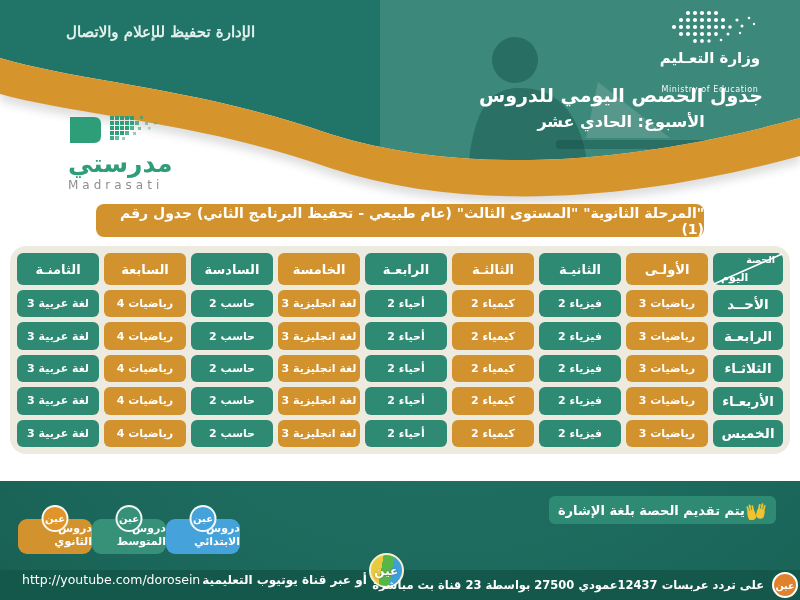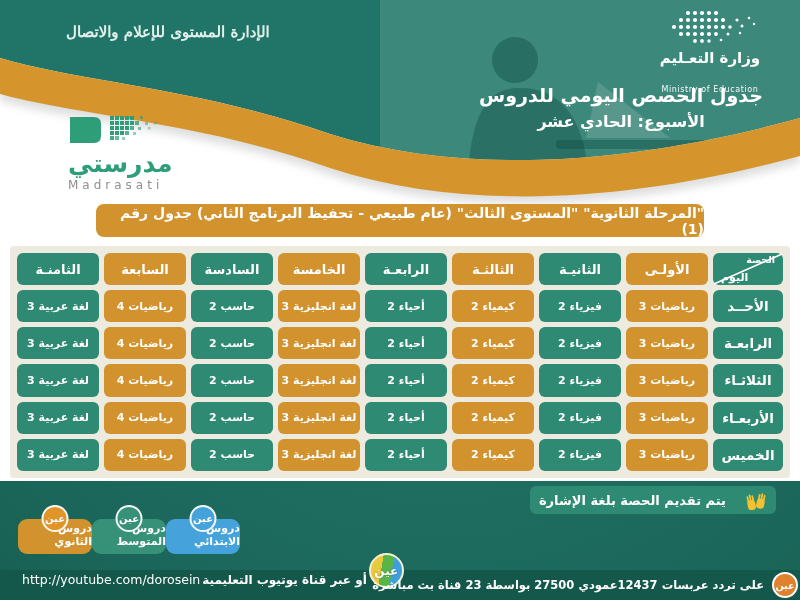--- a/index.html
+++ b/index.html
@@ -33,38 +33,38 @@
   .brand { position:absolute; top:114px; left:68px; width:160px; }
   .brand .ar { color:#2e9e78; font-size:25px; font-weight:bold; direction:rtl; text-align:left; margin-top:1px; }
   .brand .en { color:#8f8f8f; font-size:12px; letter-spacing:4px; margin-top:0; }
 
   
   .sched-title { position:absolute; top:204px; left:96px; right:96px; height:33px; background:#d2922d;
                  border-radius:8px; color:#fff; font-size:14px; font-weight:bold; display:flex;
                  align-items:center; justify-content:center; direction:rtl; }
 
   
-  .tbl { position:absolute; top:246px; left:10px; width:780px; height:232px; background:#edeadf;
-         border-radius:4px; padding:7px; display:grid; direction:rtl;
+  .tbl { position:absolute; top:246px; left:10px; width:780px; height:208px; background:#edeadf;
+         border-radius:16px; padding:7px; display:grid; direction:rtl;
          grid-template-columns:70px repeat(8, 1fr); grid-template-rows:32px repeat(5, 1fr); gap:5px; }
   .cell { border-radius:6px; display:flex; align-items:center; justify-content:center;
           color:#fff; font-weight:bold; text-align:center; }
   .or  { background:#d2922d; }
   .gr  { background:#2e8a72; }
   .ph  { font-size:13px; }
   .day { background:#2e8a72; font-size:13.5px; }
   .sub { font-size:11px; }
   .corner { background:#2e8a72; position:relative; }
   .corner svg { position:absolute; inset:0; width:100%; height:100%; }
   .corner .ct { position:absolute; top:1px;  right:8px; font-size:9.5px; }
   .corner .cb { position:absolute; bottom:1px; left:8px; font-size:11px; }
 
   
-  .sign { position:absolute; top:486px; right:24px; height:28px; background:#2e8a72; border-radius:6px;
-          display:flex; direction:rtl; align-items:center; gap:19px; padding:0 9px; color:#fff;
+  .sign { position:absolute; top:496px; right:24px; height:28px; background:#2e8a72; border-radius:6px;
+          display:flex; direction:rtl; align-items:center; gap:0; padding:0 9px; color:#fff;
           font-size:13px; font-weight:bold; }
 
   
   .chan { position:absolute; top:519px; width:74px; height:35px; border-radius:9px; color:#fff;
           font-weight:bold; font-size:11px; display:flex; align-items:flex-end; justify-content:center;
           padding-bottom:6px; direction:rtl; }
   .chan .badge { position:absolute; top:-14px; left:50%; transform:translateX(-50%); width:27px; height:27px;
                  border-radius:50%; border:2px solid rgba(255,255,255,.92); color:#fff; font-size:10px;
                  font-weight:bold; display:flex; align-items:center; justify-content:center; }
   #btn-secondary    { left:18px;  background:#d2922d; }
@@ -113,21 +113,21 @@
         <circle cx="515" cy="60" r="23" fill="#16544a" opacity="0.5"></circle>
         <path d="M468,170 C473,112 488,90 516,88 C556,86 582,112 588,170 Z" fill="#16544a" opacity="0.45"></path>
         <path d="M598,82 l72,56 h-84 z" fill="#d8e4e0" opacity="0.18"></path>
         <rect x="556" y="140" width="160" height="9" rx="4" fill="#0f4b42" opacity="0.4"></rect>
       </g>
       <path d="M0,58 C80,82 200,88 330,134 C470,178 640,162 800,118 L800,156 C640,200 470,214 330,168 C200,122 80,116 0,94 Z" transform="translate(0,7)" fill="#8a8a8a" opacity="0.28" filter="url(#soft)"></path>
       <path d="M0,58 C80,82 200,88 330,134 C470,178 640,162 800,118 L800,156 C640,200 470,214 330,168 C200,122 80,116 0,94 Z" fill="#d5952c"></path>
     </svg>
   </svg>
 
-  <div class="dept">الإدارة المستوى للإعلام والاتصال</div>
+  <div class="dept">الإدارة تحفيظ للإعلام والاتصال</div>
 
   <div class="ministry">
     <svg width="112" height="36" viewBox="0 0 112 36">
       <g fill="#ffffff">
         <circle cx="34" cy="5" r="2.1"></circle>
           <circle cx="41" cy="5" r="2.1"></circle>
           <circle cx="48" cy="5" r="2.1"></circle>
           <circle cx="55" cy="5" r="2.1"></circle>
           <circle cx="62" cy="5" r="2.1"></circle>
         <circle cx="27" cy="12" r="2.1"></circle>

